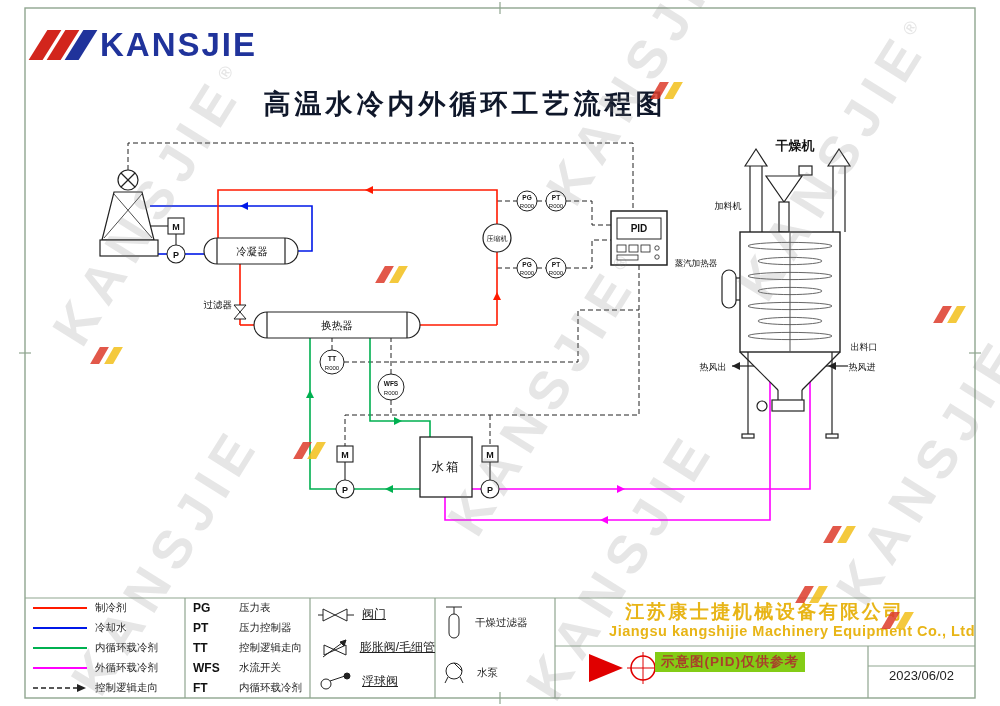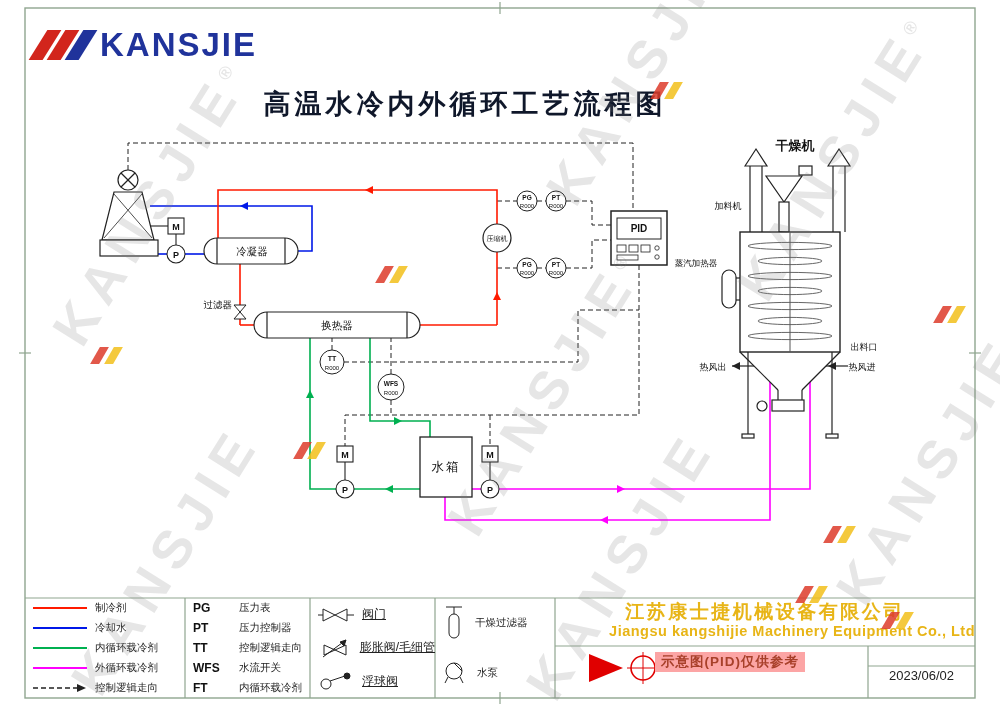--- a/index.html
+++ b/index.html
@@ -33,21 +33,21 @@
   .leg-row{display:flex;align-items:center;height:20px;padding-left:8px;box-sizing:border-box;}
   .leg-row.h33{height:33.3px;} .leg-row.h50{height:50px;}
   .leg-label{font-size:10.5px;color:#222;margin-left:8px;white-space:nowrap;}
   .leg-label.sm{font-size:12px;text-decoration:underline;}
   .abbr{font-size:12px;font-weight:700;color:#111;width:38px;}
   .ltitle{position:absolute;top:0;height:100%;}
   .company-cn{position:absolute;top:1px;width:100%;text-align:center;font-size:19px;font-weight:700;
               color:#e8b517;letter-spacing:2.5px;white-space:nowrap;}
   .company-en{position:absolute;top:25px;width:100%;text-align:right;font-size:14.5px;font-weight:700;
               color:#e8b517;letter-spacing:.5px;white-space:nowrap;}
-  .note{position:absolute;left:100px;top:54px;background:#fca5a5;color:#a8402a;font-size:13.5px;
+  .note{position:absolute;left:100px;top:54px;background:#84cc16;color:#a8402a;font-size:13.5px;
         font-weight:700;padding:1px 6px;letter-spacing:1px;white-space:nowrap;}
   .proj{position:absolute;left:26px;top:50px;}
   .date{position:absolute;left:313px;width:107px;top:70px;text-align:center;font-size:13px;color:#222;}
 </style>
 </head>
 <body>
 
 <div id="page">
 
   <div>

